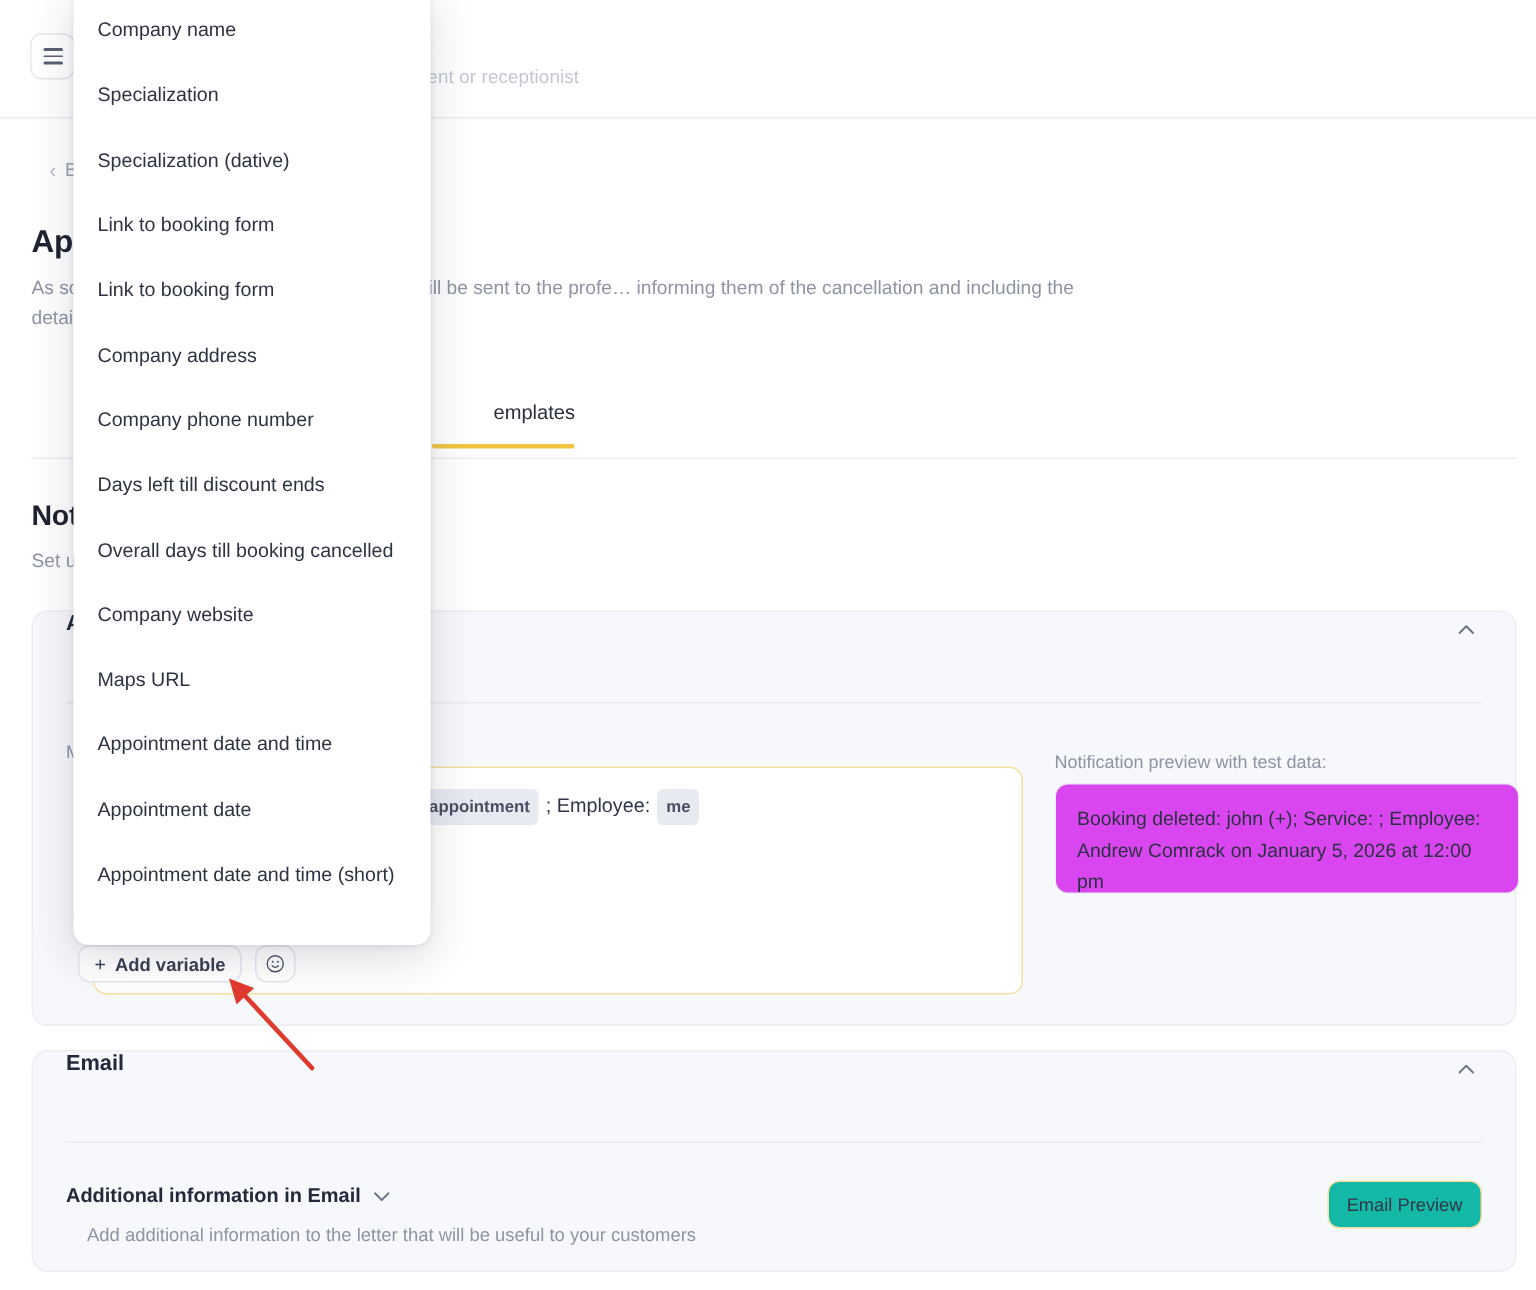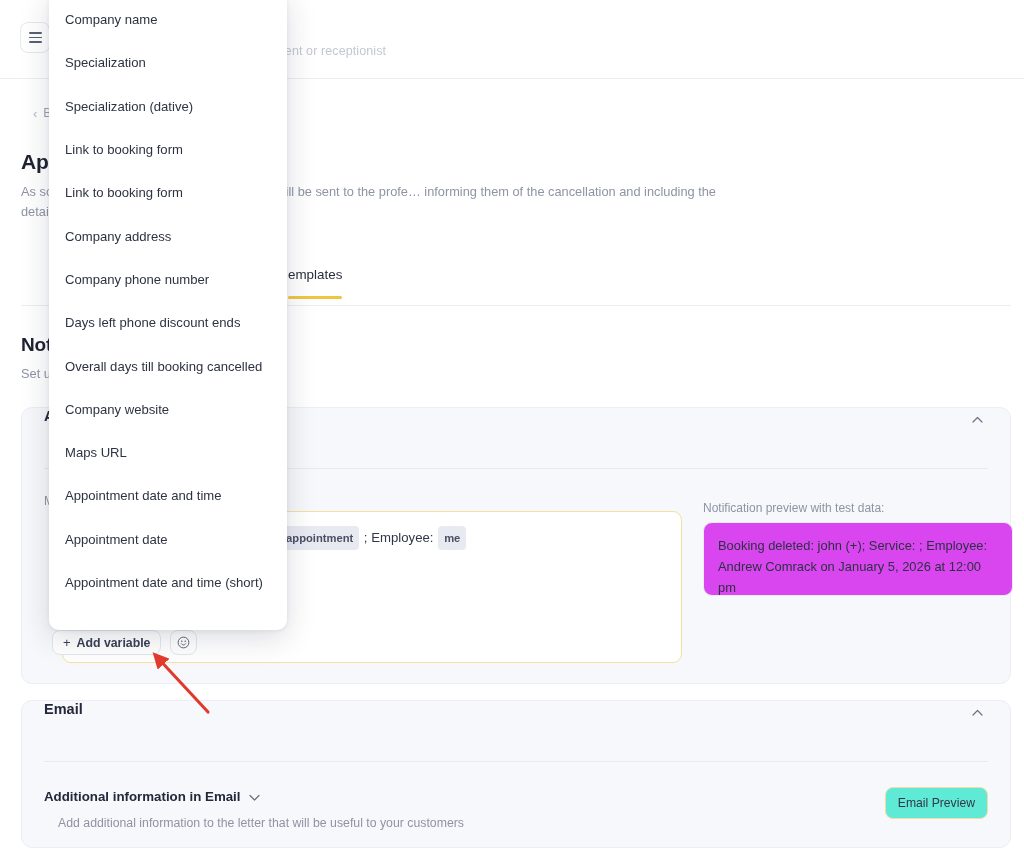--- a/index.html
+++ b/index.html
@@ -50,21 +50,21 @@
 
   
   .tabs {
     position:absolute; left:21px; top:264px; width:990px; height:42px;
     border-bottom:1px solid #eceef3;
   }
   .tab {
     position:absolute; top:3px; font-size:13.4px; color:#5b6175;
     padding-bottom:16px; cursor:pointer; white-space:nowrap;
   }
-  .tab.active { color:#2a2e3b; font-weight:400; }
+  .tab.active { color:#2a2e3b; font-weight:400;padding-left:41px; }
   .tab.active::after {
     content:""; position:absolute; left:0; right:0; bottom:-1px; height:3px;
     background:#f2c541; border-radius:2px;
   }
 
   
   .sec-title {
     position:absolute; left:21px; top:334px;
     font-size:19px; font-weight:700; color:#1f2330; letter-spacing:-.2px;
   }
@@ -130,21 +130,21 @@
   
   .email-sub-title {
     position:absolute; left:22px; top:88px; display:flex; align-items:flex-end; gap:8px;
     font-size:13.3px; font-weight:700; color:#23283a;
   }
   .email-sub-desc {
     position:absolute; left:36px; top:115px; font-size:12.3px; color:#8e94a4;
   }
   .email-preview-btn {
     position:absolute; right:22px; top:86px;
-    background:#5eead4; border:1px solid #f3dda1; border-radius:8px;
+    background:#14b8a6; border:1px solid #f3dda1; border-radius:8px;
     padding:8px 12px; font-size:12.2px; color:#32374a; cursor:pointer;
   }
 
   
   .dropdown {
     position:absolute; left:49px; top:-8px; width:238px; height:638px;
     background:#ffffff; border-radius:10px;
     box-shadow:0 8px 30px rgba(30,35,60,.16), 0 1px 4px rgba(30,35,60,.08);
     z-index:60; overflow:hidden; padding-top:6px;
   }
@@ -247,21 +247,21 @@
   </div>
 
   <div class="dropdown">
     <div class="dd-item">Company name</div>
     <div class="dd-item">Specialization</div>
     <div class="dd-item">Specialization (dative)</div>
     <div class="dd-item">Link to booking form</div>
     <div class="dd-item">Link to booking form</div>
     <div class="dd-item">Company address</div>
     <div class="dd-item">Company phone number</div>
-    <div class="dd-item">Days left phone discount ends</div>
+    <div class="dd-item">Days left till discount ends</div>
     <div class="dd-item">Overall days till booking cancelled</div>
     <div class="dd-item">Company website</div>
     <div class="dd-item">Maps URL</div>
     <div class="dd-item">Appointment date and time</div>
     <div class="dd-item">Appointment date</div>
     <div class="dd-item">Appointment date and time (short)</div>
   </div>
 
   <svg class="arrow" viewBox="0 0 1024 860" aria-hidden="true">
     <defs>

